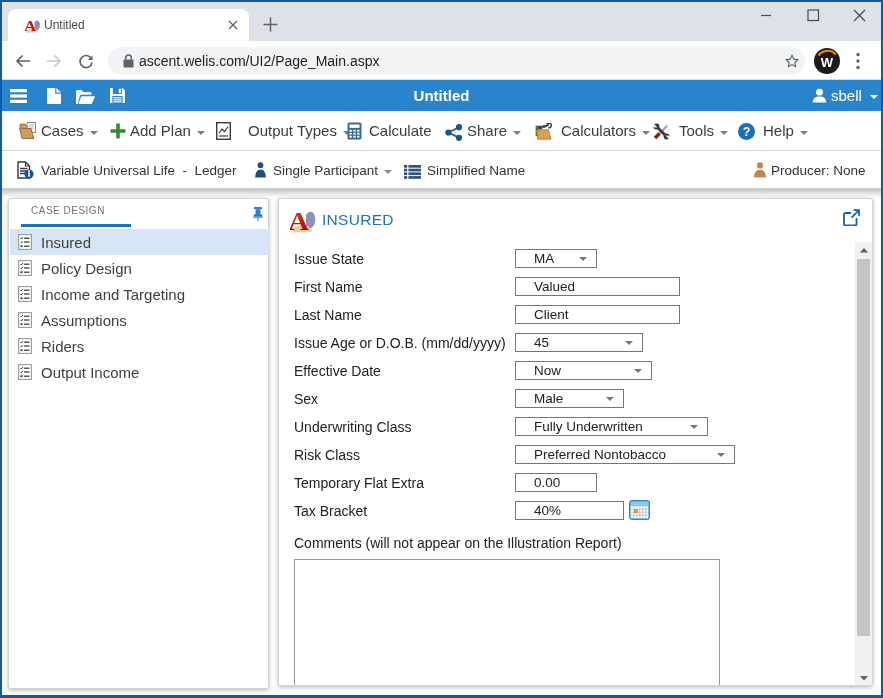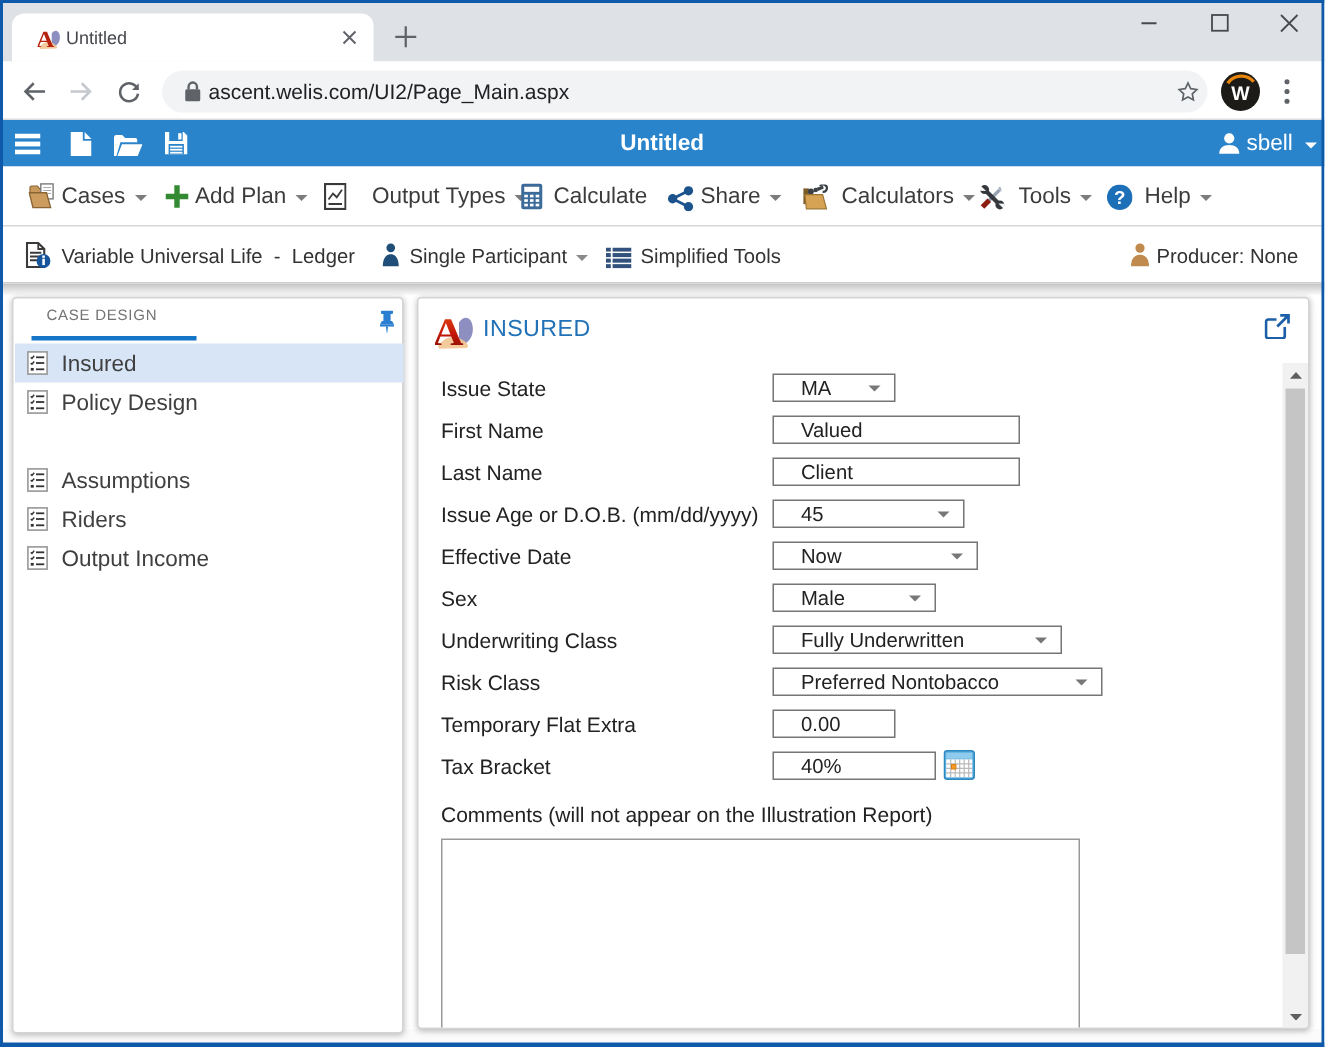--- a/index.html
+++ b/index.html
@@ -240,21 +240,21 @@
       <rect x="0" y="0" width="3.2" height="2.7"></rect>
         <rect x="4.4" y="0" width="12.6" height="2.7"></rect>
       <rect x="0" y="3.7" width="3.2" height="2.7"></rect>
         <rect x="4.4" y="3.7" width="12.6" height="2.7"></rect>
       <rect x="0" y="7.4" width="3.2" height="2.7"></rect>
         <rect x="4.4" y="7.4" width="12.6" height="2.7"></rect>
       <rect x="0" y="11.1" width="3.2" height="2.7"></rect>
         <rect x="4.4" y="11.1" width="12.6" height="2.7"></rect>
     </g>
   </svg>
-  <span class="b2" style="left:427px">Simplified Tools</span>
+  <span class="b2" style="left:427px">Simplified Name</span>
   <svg width="14" height="16" style="position:absolute;left:753px;top:10px" viewBox="0 0 14 16">
     <circle cx="7" cy="3.4" r="3.1" fill="#c08a4e"></circle>
     <path d="M1 15.5 C1 10.5 3.3 7.8 7 7.8 C10.7 7.8 13 10.5 13 15.5 Z" fill="#c08a4e"></path>
   </svg>
   <span class="b2" style="left:771px">Producer: None</span>
 </div>
 <div id="content">
   <div id="contentshadow"></div>
 </div>
 <div id="botstrip"></div>
@@ -287,20 +287,32 @@
       <svg width="14" height="16" viewBox="0 0 14 16">
         <rect x="0.6" y="0.6" width="12.8" height="14.8" fill="#fff" stroke="#9a9a9a" stroke-width="1.1"></rect>
         <path d="M2.5 4.2 L3.3 5 L4.8 3.2" fill="none" stroke="#333" stroke-width="1"></path>
         <path d="M6 4.2 H11.5" stroke="#333" stroke-width="1.2"></path>
         <path d="M2.5 8 L3.3 8.8 L4.8 7" fill="none" stroke="#333" stroke-width="1"></path>
         <path d="M6 8 H11.5" stroke="#333" stroke-width="1.2"></path>
         <rect x="2.5" y="11.3" width="2" height="1.8" fill="#333"></rect>
         <path d="M6 12.2 H11.5" stroke="#333" stroke-width="1.2"></path>
       </svg>
       <span class="txt">Policy Design</span>
+    </div>
+  <div class="srow" style="top:82px">
+      <svg width="14" height="16" viewBox="0 0 14 16">
+        <rect x="0.6" y="0.6" width="12.8" height="14.8" fill="#fff" stroke="#9a9a9a" stroke-width="1.1"></rect>
+        <path d="M2.5 4.2 L3.3 5 L4.8 3.2" fill="none" stroke="#333" stroke-width="1"></path>
+        <path d="M6 4.2 H11.5" stroke="#333" stroke-width="1.2"></path>
+        <path d="M2.5 8 L3.3 8.8 L4.8 7" fill="none" stroke="#333" stroke-width="1"></path>
+        <path d="M6 8 H11.5" stroke="#333" stroke-width="1.2"></path>
+        <rect x="2.5" y="11.3" width="2" height="1.8" fill="#333"></rect>
+        <path d="M6 12.2 H11.5" stroke="#333" stroke-width="1.2"></path>
+      </svg>
+      <span class="txt">Income and Targeting</span>
     </div>
   <div class="srow" style="top:134px">
       <svg width="14" height="16" viewBox="0 0 14 16">
         <rect x="0.6" y="0.6" width="12.8" height="14.8" fill="#fff" stroke="#9a9a9a" stroke-width="1.1"></rect>
         <path d="M2.5 4.2 L3.3 5 L4.8 3.2" fill="none" stroke="#333" stroke-width="1"></path>
         <path d="M6 4.2 H11.5" stroke="#333" stroke-width="1.2"></path>
         <path d="M2.5 8 L3.3 8.8 L4.8 7" fill="none" stroke="#333" stroke-width="1"></path>
         <path d="M6 8 H11.5" stroke="#333" stroke-width="1.2"></path>
         <rect x="2.5" y="11.3" width="2" height="1.8" fill="#333"></rect>
         <path d="M6 12.2 H11.5" stroke="#333" stroke-width="1.2"></path>

